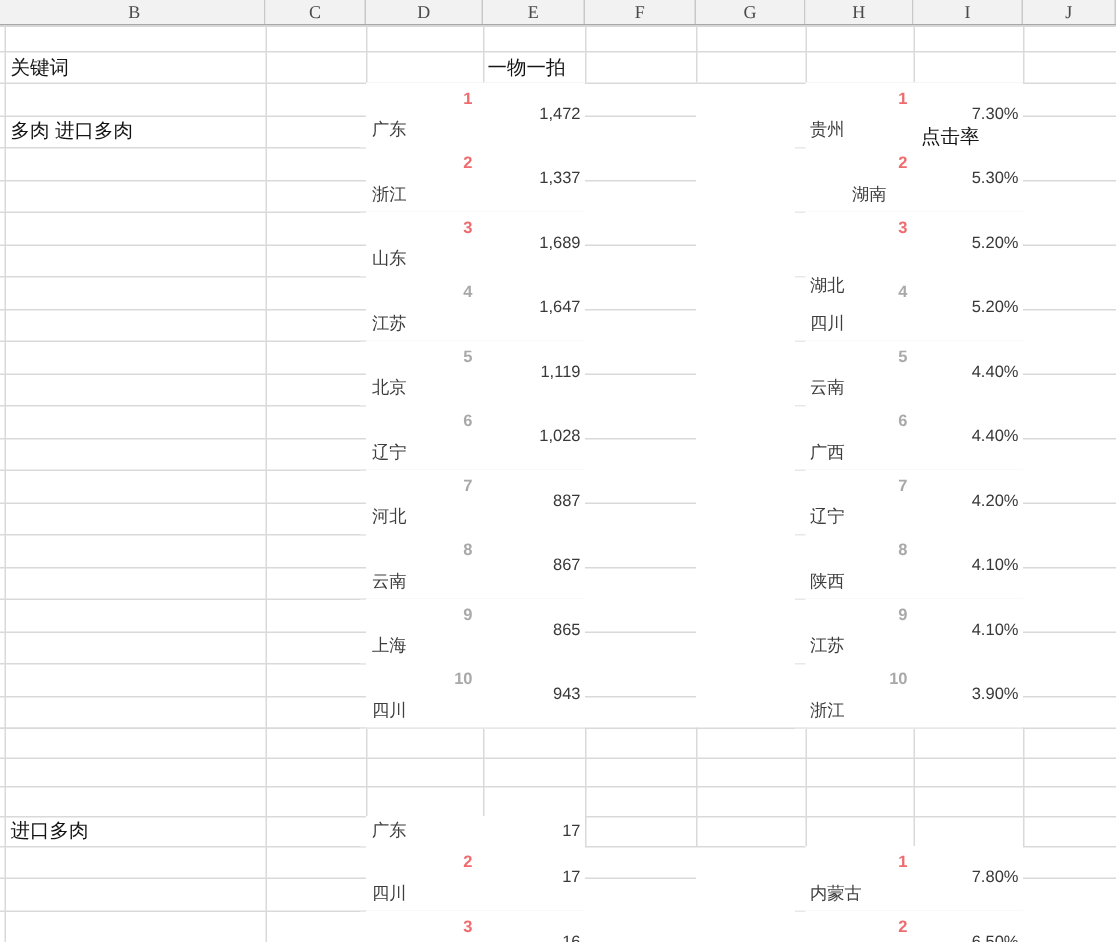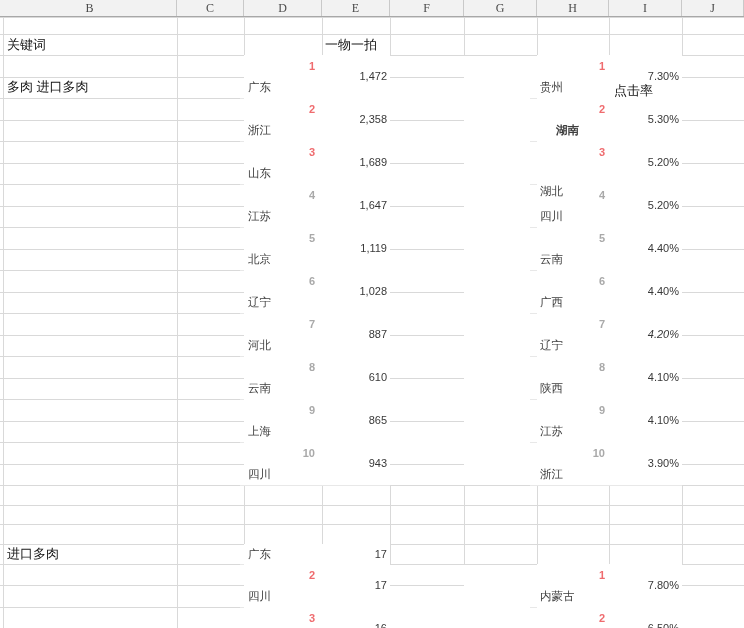--- a/index.html
+++ b/index.html
@@ -166,66 +166,66 @@
 
   <div class="cell zh-label" style="left:7px;top:76px;height:22px;line-height:22px;">多肉 进口多肉</div>
   <div class="cell zh-label" style="left:7px;top:543px;height:21px;line-height:21px;">进口多肉</div>
 
   <div id="entries">
       <div class="cell rank" style="left: 255px; width: 60px; top: 56px; height: 21px; line-height: 21px; color: rgb(239, 107, 110);">1</div>
       <div class="cell prov" style="left: 248px; top: 77px; height: 20px; line-height: 20px;">广东</div>
       <div class="cell val" style="left: 307px; width: 80px; top: 55px; height: 43px; line-height: 43px;">1,472</div>
       <div class="cell rank" style="left: 255px; width: 60px; top: 99px; height: 21px; line-height: 21px; color: rgb(239, 107, 110);">2</div>
       <div class="cell prov" style="left: 248px; top: 120px; height: 20px; line-height: 20px;">浙江</div>
-      <div class="cell val" style="left: 307px; width: 80px; top: 98px; height: 43px; line-height: 43px;">2,358</div>
+      <div class="cell val" style="left: 307px; width: 80px; top: 98px; height: 43px; line-height: 43px;">1,337</div>
       <div class="cell rank" style="left: 255px; width: 60px; top: 142px; height: 21px; line-height: 21px; color: rgb(239, 107, 110);">3</div>
       <div class="cell prov" style="left: 248px; top: 163px; height: 20px; line-height: 20px;">山东</div>
       <div class="cell val" style="left: 307px; width: 80px; top: 141px; height: 43px; line-height: 43px;">1,689</div>
       <div class="cell rank" style="left: 255px; width: 60px; top: 185px; height: 21px; line-height: 21px; color: rgb(169, 169, 169);">4</div>
       <div class="cell prov" style="left: 248px; top: 206px; height: 20px; line-height: 20px;">江苏</div>
       <div class="cell val" style="left: 307px; width: 80px; top: 184px; height: 43px; line-height: 43px;">1,647</div>
       <div class="cell rank" style="left: 255px; width: 60px; top: 228px; height: 21px; line-height: 21px; color: rgb(169, 169, 169);">5</div>
       <div class="cell prov" style="left: 248px; top: 249px; height: 20px; line-height: 20px;">北京</div>
       <div class="cell val" style="left: 307px; width: 80px; top: 227px; height: 43px; line-height: 43px;">1,119</div>
       <div class="cell rank" style="left: 255px; width: 60px; top: 271px; height: 21px; line-height: 21px; color: rgb(169, 169, 169);">6</div>
       <div class="cell prov" style="left: 248px; top: 292px; height: 20px; line-height: 20px;">辽宁</div>
       <div class="cell val" style="left: 307px; width: 80px; top: 270px; height: 43px; line-height: 43px;">1,028</div>
       <div class="cell rank" style="left: 255px; width: 60px; top: 314px; height: 21px; line-height: 21px; color: rgb(169, 169, 169);">7</div>
       <div class="cell prov" style="left: 248px; top: 335px; height: 20px; line-height: 20px;">河北</div>
       <div class="cell val" style="left: 307px; width: 80px; top: 313px; height: 43px; line-height: 43px;">887</div>
       <div class="cell rank" style="left: 255px; width: 60px; top: 357px; height: 21px; line-height: 21px; color: rgb(169, 169, 169);">8</div>
       <div class="cell prov" style="left: 248px; top: 378px; height: 20px; line-height: 20px;">云南</div>
-      <div class="cell val" style="left: 307px; width: 80px; top: 356px; height: 43px; line-height: 43px;">610</div>
+      <div class="cell val" style="left: 307px; width: 80px; top: 356px; height: 43px; line-height: 43px;">867</div>
       <div class="cell rank" style="left: 255px; width: 60px; top: 400px; height: 21px; line-height: 21px; color: rgb(169, 169, 169);">9</div>
       <div class="cell prov" style="left: 248px; top: 421px; height: 20px; line-height: 20px;">上海</div>
       <div class="cell val" style="left: 307px; width: 80px; top: 399px; height: 43px; line-height: 43px;">865</div>
       <div class="cell rank" style="left: 255px; width: 60px; top: 443px; height: 21px; line-height: 21px; color: rgb(169, 169, 169);">10</div>
       <div class="cell prov" style="left: 248px; top: 464px; height: 20px; line-height: 20px;">四川</div>
       <div class="cell val" style="left: 307px; width: 80px; top: 442px; height: 43px; line-height: 43px;">943</div>
       <div class="cell rank" style="left: 545px; width: 60px; top: 56px; height: 21px; line-height: 21px; color: rgb(239, 107, 110);">1</div>
       <div class="cell prov" style="left: 540px; top: 77px; height: 20px; line-height: 20px;">贵州</div>
       <div class="cell val" style="left: 599px; width: 80px; top: 55px; height: 43px; line-height: 43px;">7.30%</div>
       <div class="cell rank" style="left: 545px; width: 60px; top: 99px; height: 21px; line-height: 21px; color: rgb(239, 107, 110);">2</div>
-      <div class="cell prov" style="left: 556px; top: 120px; height: 20px; line-height: 20px; font-weight: bold;">湖南</div>
+      <div class="cell prov" style="left: 568px; top: 120px; height: 20px; line-height: 20px;">湖南</div>
       <div class="cell val" style="left: 599px; width: 80px; top: 98px; height: 43px; line-height: 43px;">5.30%</div>
       <div class="cell rank" style="left: 545px; width: 60px; top: 142px; height: 21px; line-height: 21px; color: rgb(239, 107, 110);">3</div>
       <div class="cell prov" style="left: 540px; top: 181px; height: 20px; line-height: 20px;">湖北</div>
       <div class="cell val" style="left: 599px; width: 80px; top: 141px; height: 43px; line-height: 43px;">5.20%</div>
       <div class="cell rank" style="left: 545px; width: 60px; top: 185px; height: 21px; line-height: 21px; color: rgb(169, 169, 169);">4</div>
       <div class="cell prov" style="left: 540px; top: 206px; height: 20px; line-height: 20px;">四川</div>
       <div class="cell val" style="left: 599px; width: 80px; top: 184px; height: 43px; line-height: 43px;">5.20%</div>
       <div class="cell rank" style="left: 545px; width: 60px; top: 228px; height: 21px; line-height: 21px; color: rgb(169, 169, 169);">5</div>
       <div class="cell prov" style="left: 540px; top: 249px; height: 20px; line-height: 20px;">云南</div>
       <div class="cell val" style="left: 599px; width: 80px; top: 227px; height: 43px; line-height: 43px;">4.40%</div>
       <div class="cell rank" style="left: 545px; width: 60px; top: 271px; height: 21px; line-height: 21px; color: rgb(169, 169, 169);">6</div>
       <div class="cell prov" style="left: 540px; top: 292px; height: 20px; line-height: 20px;">广西</div>
       <div class="cell val" style="left: 599px; width: 80px; top: 270px; height: 43px; line-height: 43px;">4.40%</div>
       <div class="cell rank" style="left: 545px; width: 60px; top: 314px; height: 21px; line-height: 21px; color: rgb(169, 169, 169);">7</div>
       <div class="cell prov" style="left: 540px; top: 335px; height: 20px; line-height: 20px;">辽宁</div>
-      <div class="cell val" style="left: 599px; width: 80px; top: 313px; height: 43px; line-height: 43px; font-style: italic;">4.20%</div>
+      <div class="cell val" style="left: 599px; width: 80px; top: 313px; height: 43px; line-height: 43px;">4.20%</div>
       <div class="cell rank" style="left: 545px; width: 60px; top: 357px; height: 21px; line-height: 21px; color: rgb(169, 169, 169);">8</div>
       <div class="cell prov" style="left: 540px; top: 378px; height: 20px; line-height: 20px;">陕西</div>
       <div class="cell val" style="left: 599px; width: 80px; top: 356px; height: 43px; line-height: 43px;">4.10%</div>
       <div class="cell rank" style="left: 545px; width: 60px; top: 400px; height: 21px; line-height: 21px; color: rgb(169, 169, 169);">9</div>
       <div class="cell prov" style="left: 540px; top: 421px; height: 20px; line-height: 20px;">江苏</div>
       <div class="cell val" style="left: 599px; width: 80px; top: 399px; height: 43px; line-height: 43px;">4.10%</div>
       <div class="cell rank" style="left: 545px; width: 60px; top: 443px; height: 21px; line-height: 21px; color: rgb(169, 169, 169);">10</div>
       <div class="cell prov" style="left: 540px; top: 464px; height: 20px; line-height: 20px;">浙江</div>
       <div class="cell val" style="left: 599px; width: 80px; top: 442px; height: 43px; line-height: 43px;">3.90%</div>
       <div class="cell prov" style="left: 248px; top: 543.5px; height: 20px; line-height: 20px;">广东</div>

